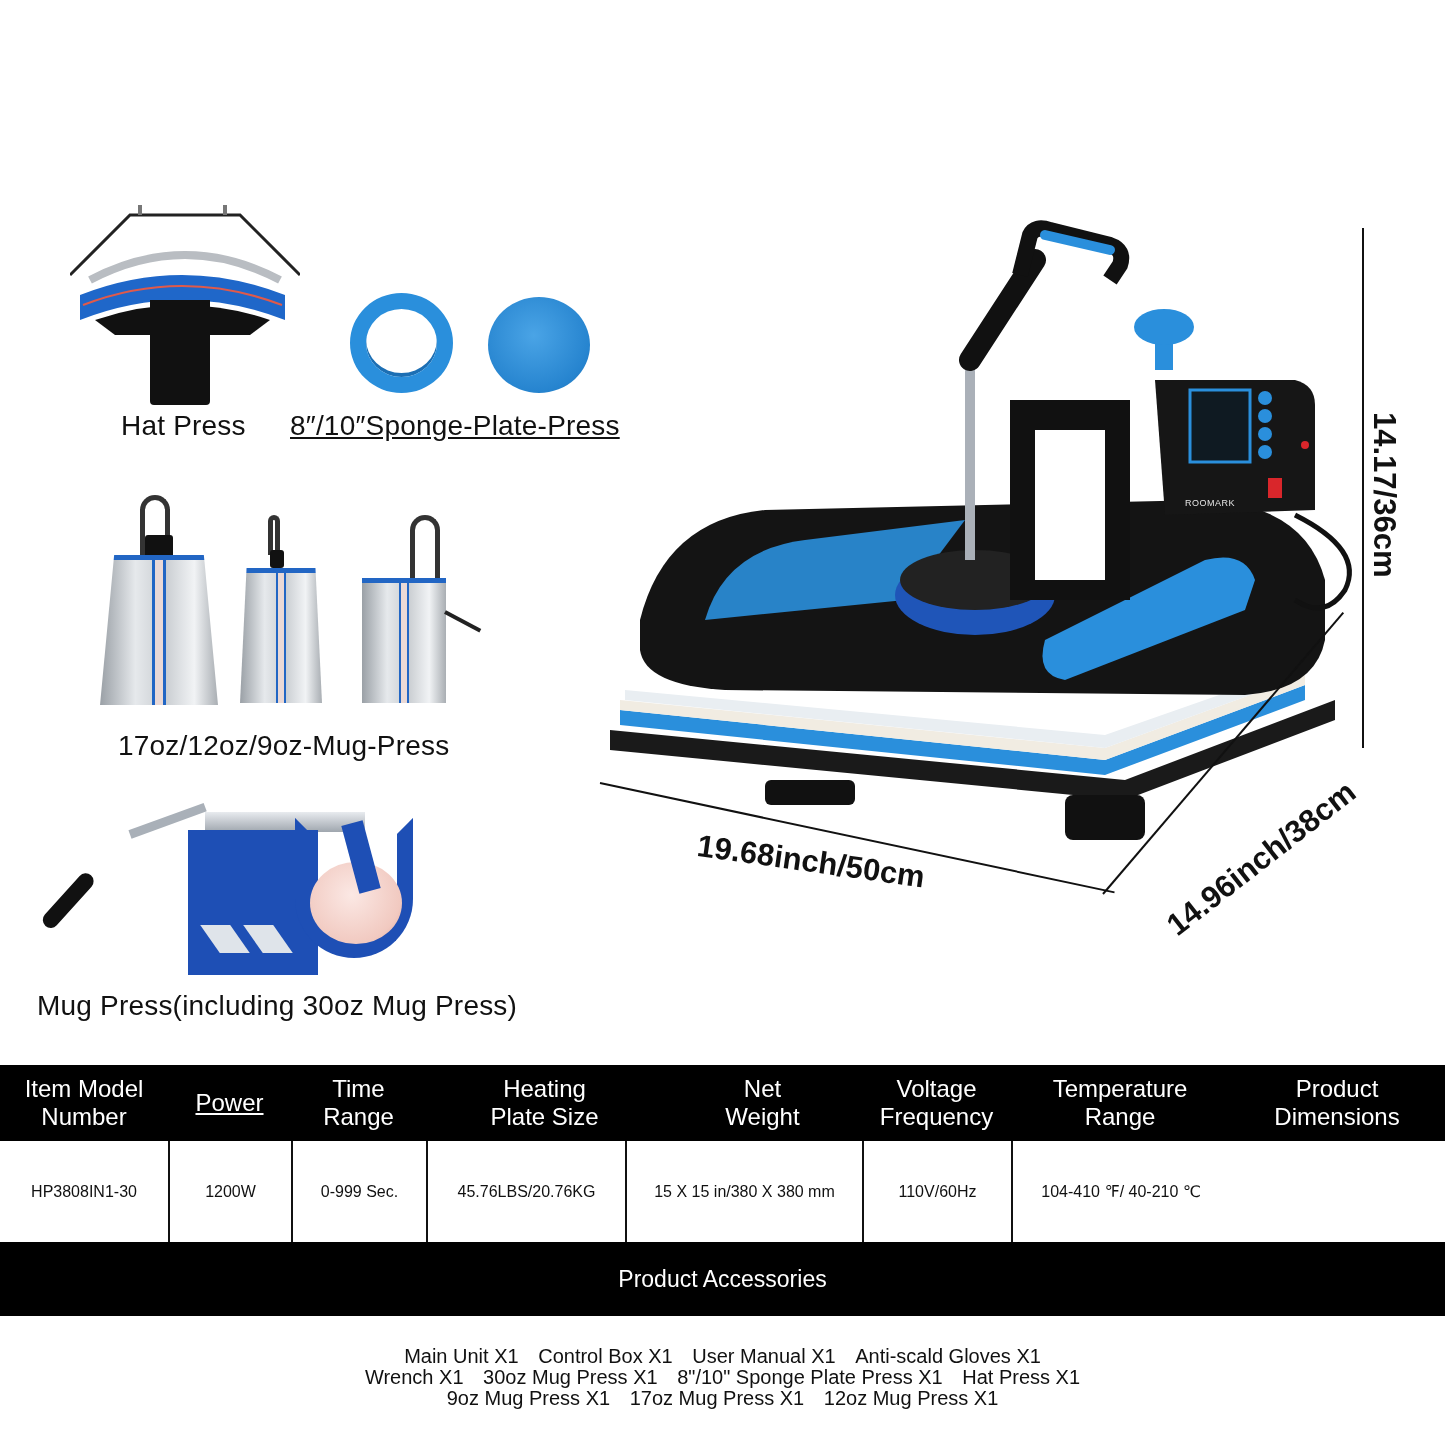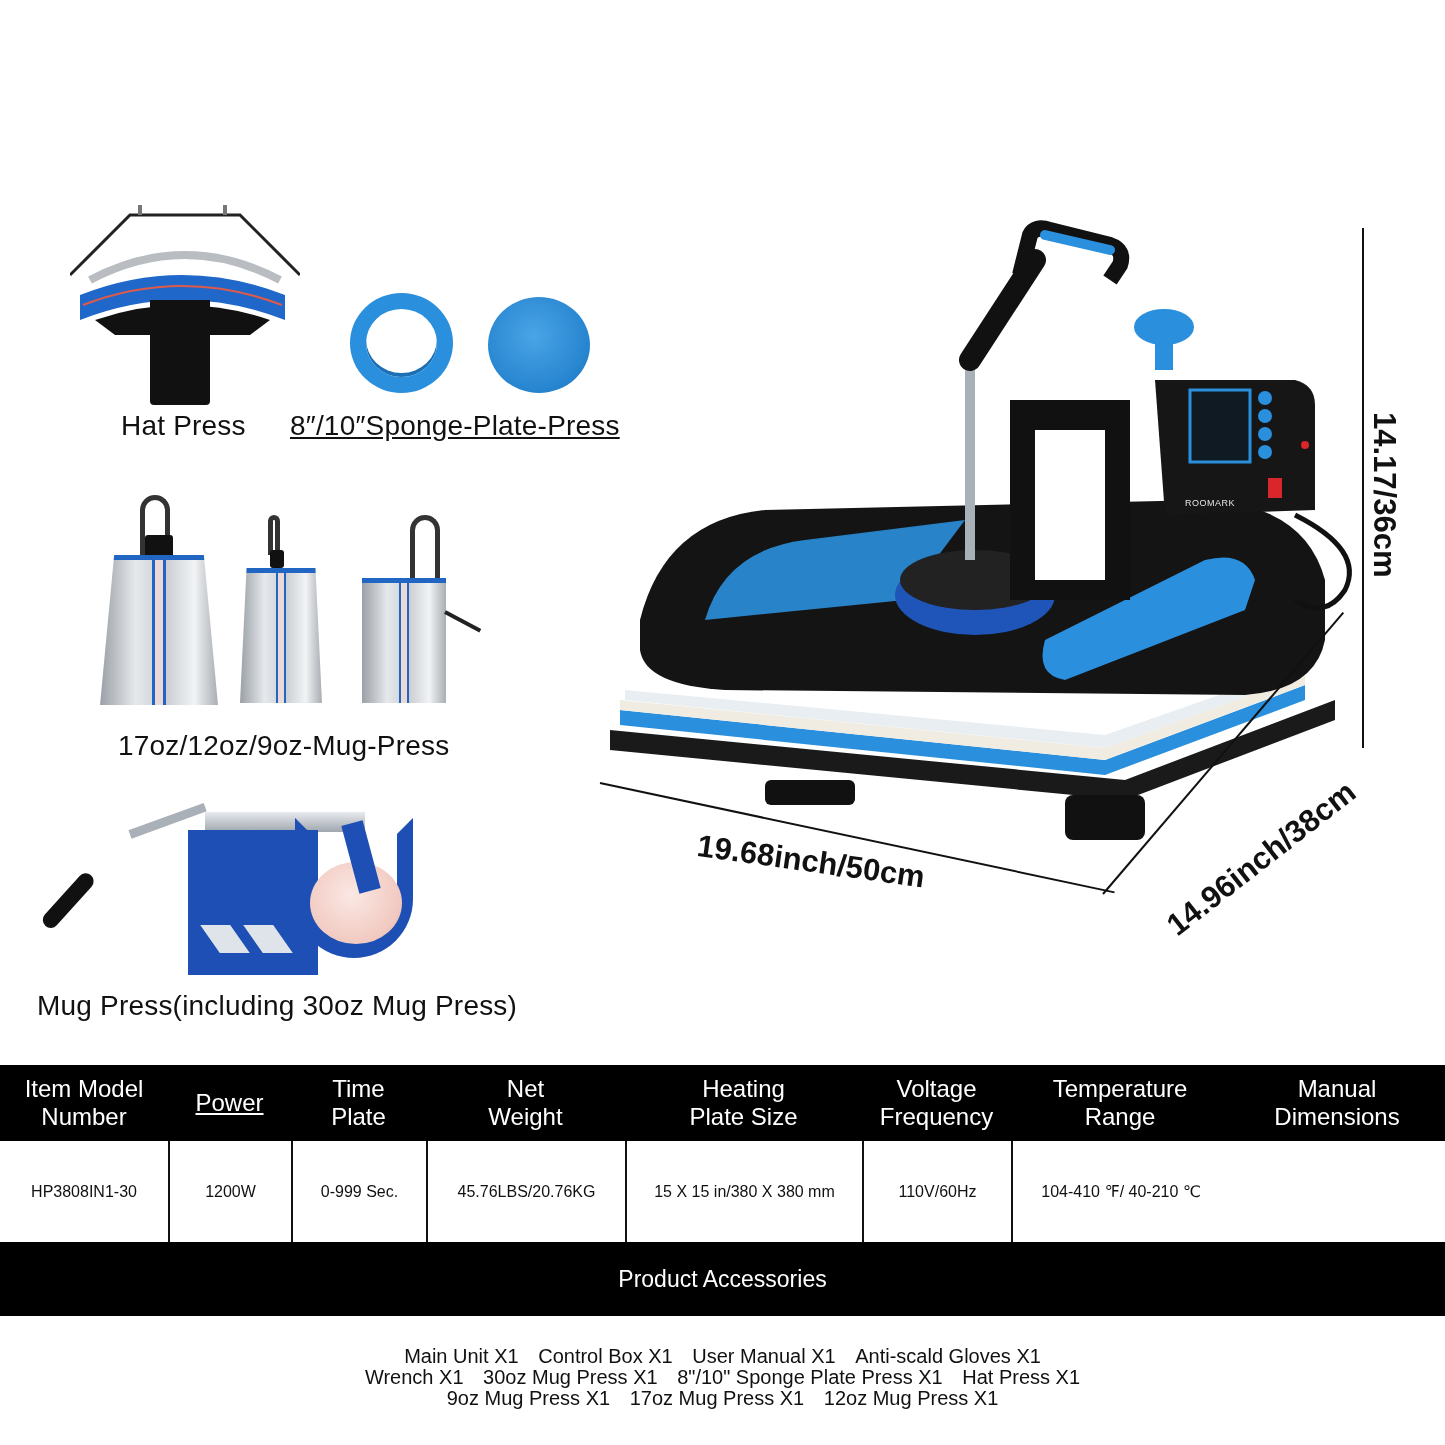--- a/index.html
+++ b/index.html
@@ -155,30 +155,30 @@
   <div class="dim-text" style="left:1160px; top:915px; transform:rotate(-38deg);">14.96inch/38cm</div>
   <div class="dim-text" style="left:1402px; top:412px; transform:rotate(90deg);">14.17/36cm</div>
 </div>
 
 <div class="spec-table">
   <div class="spec-head">
     <div class="th" style="width:168px;">Item Model
 Number</div>
     <div class="th" style="width:123px;text-decoration:underline;">Power</div>
     <div class="th" style="width:135px;">Time
-Plate</div>
+Range</div>
+    <div class="th" style="width:237px;">Heating
+Plate Size</div>
     <div class="th" style="width:199px;">Net
 Weight</div>
-    <div class="th" style="width:237px;">Heating
-Plate Size</div>
     <div class="th" style="width:149px;">Voltage
 Frequency</div>
     <div class="th" style="width:218px;">Temperature
 Range</div>
-    <div class="th" style="width:216px;">Manual
+    <div class="th" style="width:216px;">Product
 Dimensions</div>
   </div>
   <div class="spec-row">
     <div class="td" style="width:168px;">HP3808IN1-30</div>
     <div class="td" style="width:123px;">1200W</div>
     <div class="td" style="width:135px;">0-999 Sec.</div>
     <div class="td" style="width:199px;">45.76LBS/20.76KG</div>
     <div class="td" style="width:237px;">15 X 15 in/380 X 380 mm</div>
     <div class="td" style="width:149px;">110V/60Hz</div>
     <div class="td" style="width:218px;">104-410 ℉/ 40-210 ℃</div>

